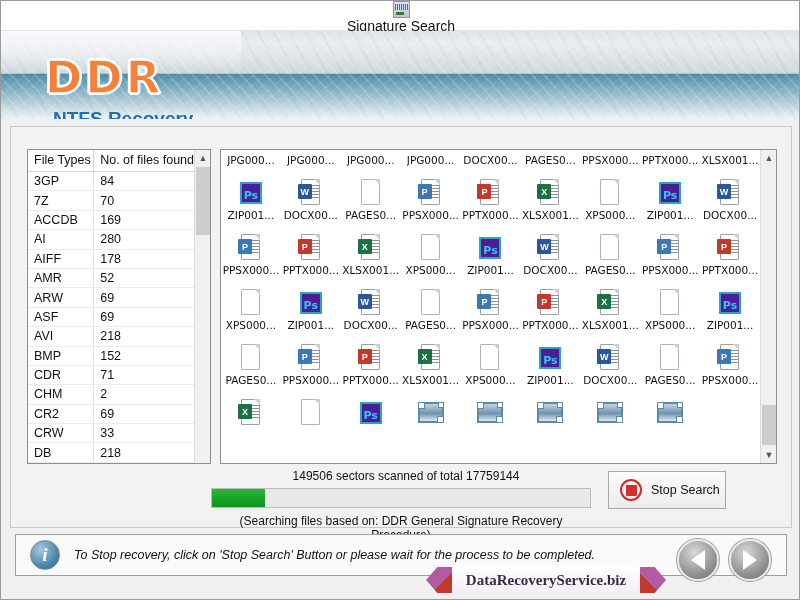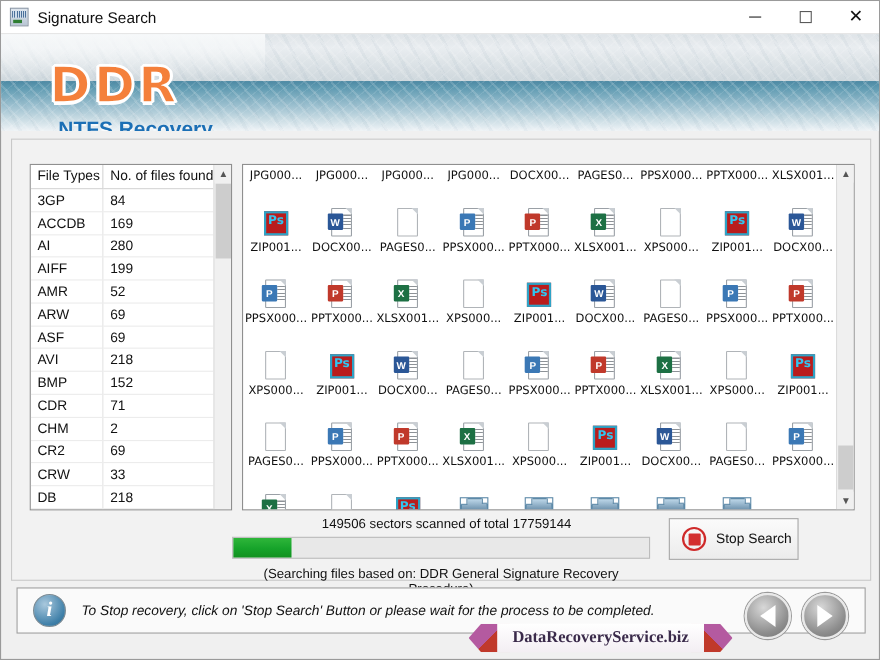--- a/index.html
+++ b/index.html
@@ -18,20 +18,21 @@
     overflow: hidden;
   }
 
   
   .titlebar {
     position: absolute; left: 0; top: 0;
     width: 800px; height: 30px;
     background: #ffffff;
     display: flex; align-items: center;
     border-bottom: 1px solid #e6e6e6;
+    flex-direction: column;
   }
   .title-icon {
     width: 17px; height: 17px;
     margin-left: 8px; margin-right: 8px;
     background: linear-gradient(#dfe6ee, #b9c6d4);
     border: 1px solid #8a97a6;
     position: relative;
     flex: none;
   }
   .title-icon::before {
@@ -177,21 +178,20 @@
   }
   .gridinner {
     flex: 1;
     position: relative;
     overflow: hidden;
     padding: 0;
   }
   .grid {
     display: grid;
     grid-template-columns: repeat(9, 1fr);
-    row-gap: 10px;
     margin-top: -30px;
   }
   .cell {
     display: flex; flex-direction: column; align-items: center;
     height: 55px; justify-content: flex-start;
   }
   .cell .ic { height: 32px; display: flex; align-items: flex-end; justify-content: center; }
   .cell .lb {
     font-size: 10.5px; color: #111; margin-top: 2px;
     white-space: nowrap; overflow: hidden;
@@ -221,22 +221,22 @@
   .ico.word .badge  { background: #2b5797; }
   .ico.excel .badge { background: #1d7044; }
   .ico.ppt .badge   { background: #c0392b; }
   .ico.ppsx .badge  { background: #3b78b5; }
   .ico .lines {
     position: absolute; left: 14px; top: 8px; width: 7px; height: 14px;
     background: repeating-linear-gradient(180deg,#8d9297 0 1px, transparent 1px 3px);
   }
   .ico.ps {
     width: 22px; height: 22px; margin-bottom: 3px;
-    background: #b91c1c; border: 2px solid #2ea3c6;
-    display: flex; align-items: flex-start; justify-content: center;
+    background: #4c1d95; border: 2px solid #2ea3c6;
+    display: flex; align-items: flex-end; justify-content: center;
   }
   .ico.ps span { color: #31c5f0; font-size: 11px; font-weight: bold; font-family: "DejaVu Sans", sans-serif; }
   .ico.jpg {
     width: 26px; height: 21px; margin-bottom: 4px;
     background: linear-gradient(180deg,#bcd6e8 0%, #6f93ae 55%, #dfe9ef 100%);
     border: 2px solid #5d89a8;
     position: relative;
   }
   .ico.jpg::before, .ico.jpg::after {
     content:""; position:absolute; width: 5px; height: 5px; background:#ffffff;
@@ -383,30 +383,34 @@
               <th class="col-a">File Types</th>
               <th>No. of files found</th>
             </tr>
           </thead>
           <tbody id="tbl-body">
               <tr>
                 <td class="col-a">3GP</td>
                 <td>84</td>
               </tr>
               <tr>
+                <td class="col-a">7Z</td>
+                <td>70</td>
+              </tr>
+              <tr>
                 <td class="col-a">ACCDB</td>
                 <td>169</td>
               </tr>
               <tr>
                 <td class="col-a">AI</td>
                 <td>280</td>
               </tr>
               <tr>
                 <td class="col-a">AIFF</td>
-                <td>199</td>
+                <td>178</td>
               </tr>
               <tr>
                 <td class="col-a">AMR</td>
                 <td>52</td>
               </tr>
               <tr>
                 <td class="col-a">ARW</td>
                 <td>69</td>
               </tr>
               <tr>

